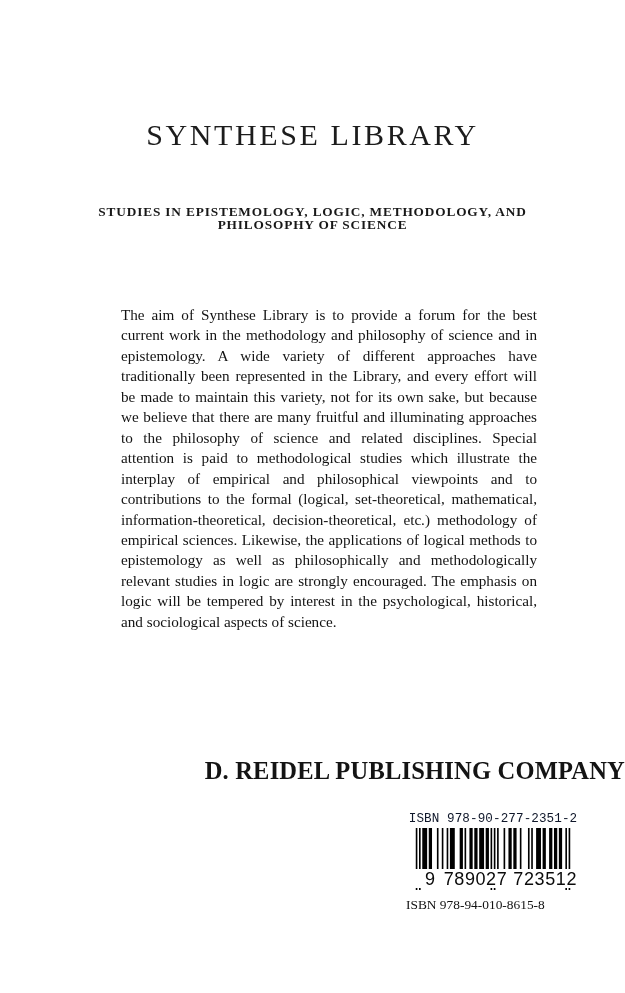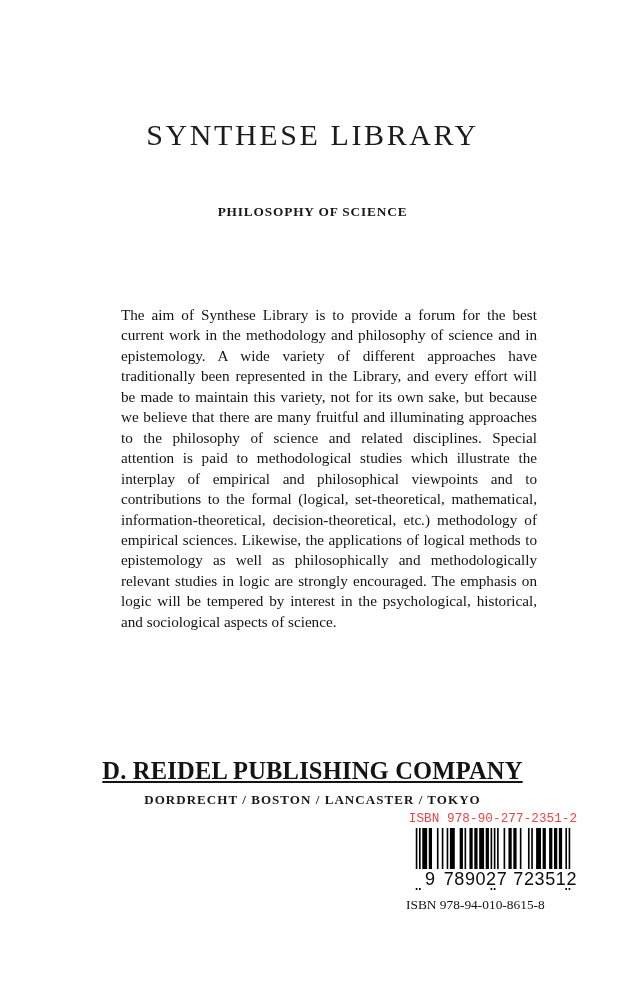--- a/index.html
+++ b/index.html
@@ -71,28 +71,27 @@
     hyphens: manual;
   }
   .blurb p { margin: 16px; }
 
   
   .publisher-name {
     position: absolute;
     left: 0;
     right: 0;
     top: 758px;
-    text-align: center;
+    text-align: right;
     font-family: "Liberation Serif", "DejaVu Serif", serif;
     font-size: 24.5px;
     font-weight: 700;
     letter-spacing: 0.2px;
     color: #141414;
     line-height: 1.1;
-    text-decoration: underline;
   }
   .publisher-cities {
     position: absolute;
     left: 0;
     right: 0;
     top: 793px;
     text-align: center;
     font-family: "Liberation Serif", "DejaVu Serif", serif;
     font-size: 13px;
     font-weight: 700;
@@ -106,21 +105,21 @@
     position: absolute;
     left: 406px;
     top: 812px;
     width: 174px;
     text-align: center;
   }
   .isbn-top {
     font-family: "Liberation Mono", "DejaVu Sans Mono", monospace;
     font-size: 12.6px;
     letter-spacing: 0.1px;
-    color: #ef4444;
+    color: #0f172a;
     line-height: 1.15;
     white-space: nowrap;
   }
   .barcode-graphic {
     margin-top: 2px;
     width: 174px;
     height: 62px;
     display: block;
   }
   .ean-digits {
@@ -158,30 +157,30 @@
   }
 </style>
 </head>
 <body>
 
 <div class="page">
 
   <div class="series-title">SYNTHESE LIBRARY</div>
 
   <div class="series-subtitle">
+    <span class="sub-line-1">STUDIES IN EPISTEMOLOGY, LOGIC, METHODOLOGY, AND</span>
     <span class="sub-line-2">PHILOSOPHY OF SCIENCE</span>
   </div>
 
   <div class="blurb">
     <p>The aim of Synthese Library is to provide a forum for the best current work in the methodology and philosophy of science and in epistemology. A wide variety of different approaches have traditionally been represented in the Library, and every effort will be made to maintain this variety, not for its own sake, but because we believe that there are many fruitful and illuminating approaches to the philosophy of science and related disciplines. Special attention is paid to methodological studies which illustrate the interplay of empirical and philosophical viewpoints and to contributions to the formal (logical, set-theoretical, mathematical, information-theoretical, decision-theoretical, etc.) methodology of empirical sciences. Likewise, the applications of logical methods to epistemology as well as philosophically and methodologically relevant studies in logic are strongly encouraged. The emphasis on logic will be tempered by interest in the psychological, historical, and sociological aspects of science.</p>
   </div>
 
   <div class="publisher-name">D. REIDEL PUBLISHING COMPANY</div>
 
-  <div class="publisher-cities">DORDRECHT / BOSTON / LANCASTER / TOKYO</div>
 
   <div class="barcode-block">
     <div class="isbn-top">ISBN 978-90-277-2351-2</div>
     <svg class="barcode-graphic" viewBox="0 0 174 62" preserveAspectRatio="none" id="barcode-svg">
         <rect x="0" y="0" width="174" height="62" fill="#ffffff"></rect>
         <rect x="9.757" y="0" width="1.626" height="62" fill="#000000"></rect>
         <rect x="13.009" y="0" width="1.626" height="62" fill="#000000"></rect>
         <rect x="16.262" y="0" width="4.879" height="51" fill="#000000"></rect>
         <rect x="22.766" y="0" width="3.252" height="51" fill="#000000"></rect>
         <rect x="30.897" y="0" width="1.626" height="51" fill="#000000"></rect>

